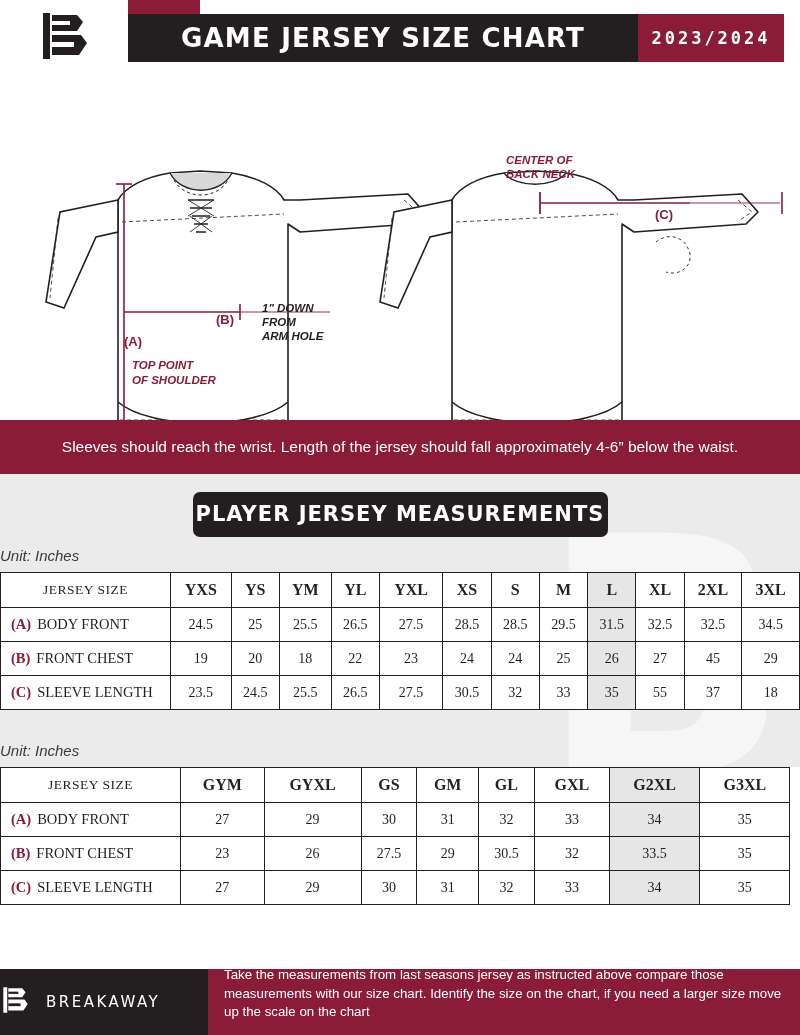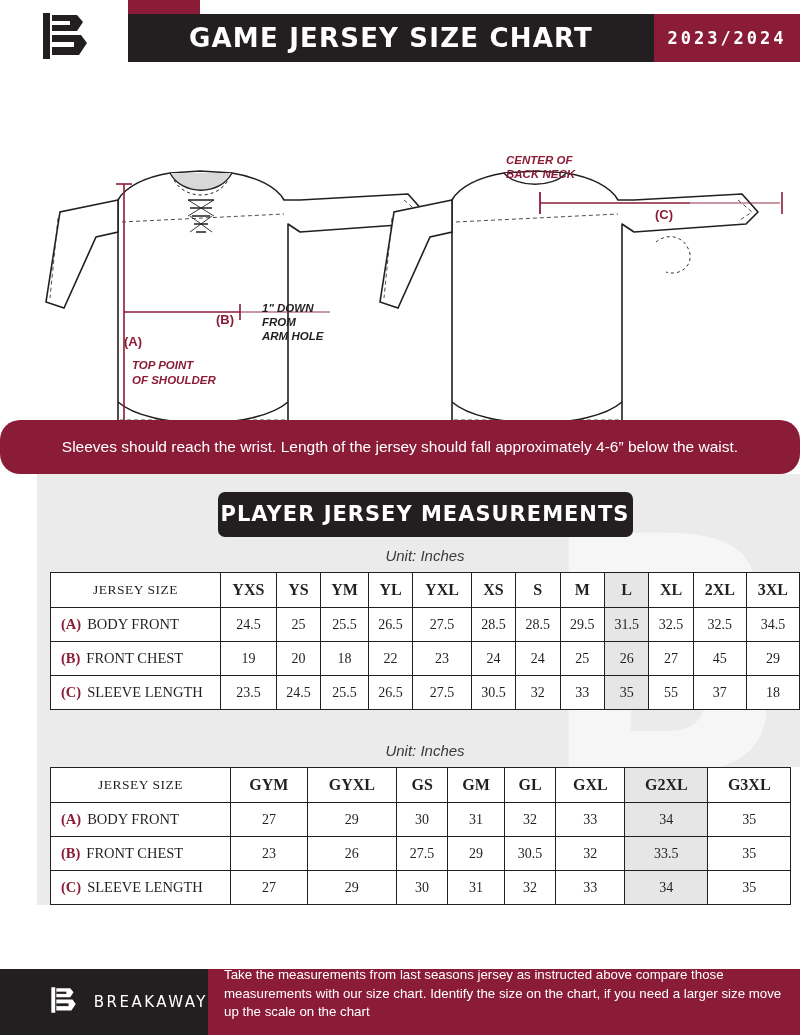--- a/index.html
+++ b/index.html
@@ -28,21 +28,21 @@
     position: absolute; left: 0; top: 0;
     width: 128px; height: 72px;
     background: #ffffff;
     display: flex; align-items: center; justify-content: center;
   }
   .logo-mark {
     width: 54px; height: 54px;
     position: relative;
   }
   .title-bar {
-    position: absolute; left: 128px; top: 14px; right: 0;
+    position: absolute; left: 128px; top: 14px; right: 16px;
     height: 48px;
     background: #231f20;
     display: flex; align-items: center;
   }
   .title-bar .chart-title {
     flex: 1;
     text-align: center;
     color: #ffffff;
     font-size: 26px;
     font-weight: bold;
@@ -70,29 +70,27 @@
   .diagram svg { display:block; }
 
   
   .note-band {
     background: #8b1c38;
     color: #ffffff;
     text-align: center;
     padding: 16px 60px;
     font-size: 15.5px;
     line-height: 1.45;
-    border-radius: 20px;
   }
 
   
   .body-area {
     background: #ebebeb;
-    padding: 18px 0 0 13px;
-    position: relative;
-    margin-left: 37px;
+    padding: 18px 0 0 0;
+    position: relative;
   }
   .watermark {
     position: absolute;
     right: 10px; top: 20px;
     font-size: 330px;
     color: rgba(255,255,255,0.55);
     font-weight: bold;
     font-family: "DejaVu Sans", sans-serif;
     line-height: 1;
     pointer-events: none;
@@ -107,21 +105,20 @@
     font-size: 21px;
     font-weight: bold;
     letter-spacing: 1px;
     padding: 10px 0 11px 0;
     border-radius: 7px;
     font-family: "DejaVu Sans", sans-serif;
     position: relative;
     z-index: 2;
   }
   .unit-label {
-    text-align: center;
     font-style: italic;
     font-size: 15px;
     color: #3a3a3a;
     margin: 10px 0 8px 0;
     position: relative; z-index: 2;
   }
   .table-wrap {
     background: #4d7c0f;
     position: relative;
     z-index: 2;
@@ -161,21 +158,21 @@
   .footer {
     position: absolute;
     left: 0; bottom: 0;
     width: 800px;
     height: 66px;
     display: flex;
   }
   .footer-logo {
     width: 208px;
     background: #231f20;
-    display: flex; align-items: center; justify-content: flex-end;
+    display: flex; align-items: center; justify-content: flex-start;
     gap: 16px;
   }
   .footer-logo .bk-name {
     color: #ffffff;
     font-size: 15px;
     letter-spacing: 2.5px;
     font-family: "DejaVu Sans", sans-serif;
   }
   .footer-text {
     flex: 1;

